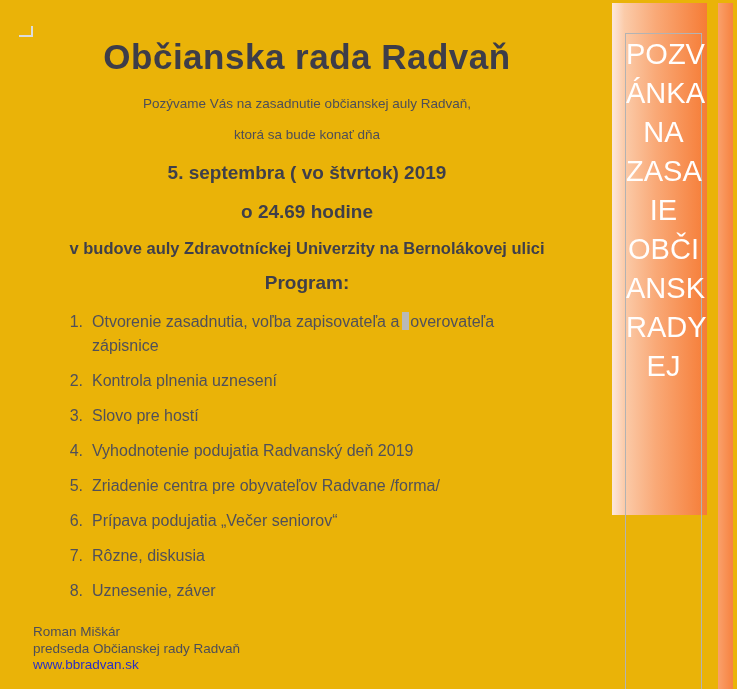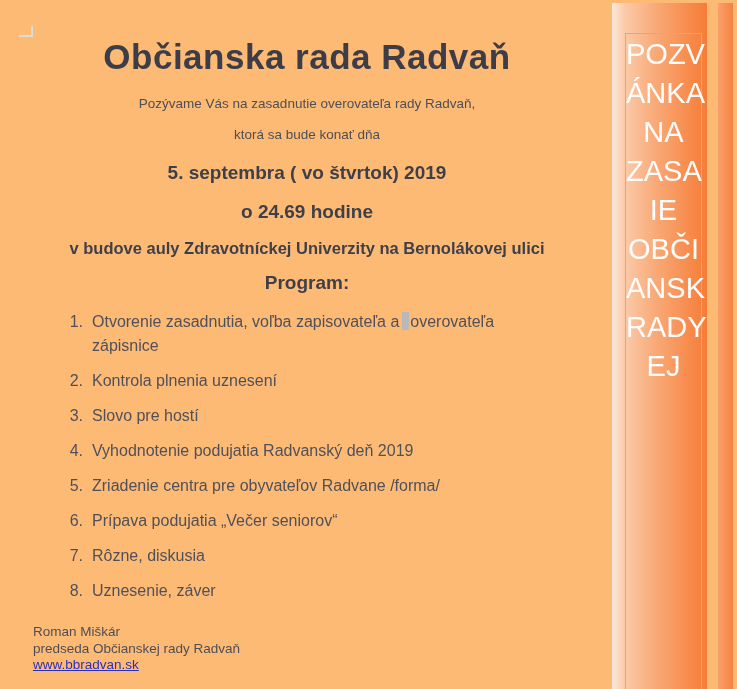--- a/index.html
+++ b/index.html
@@ -1,19 +1,19 @@
 <!DOCTYPE html>
 <html><head>
 <meta charset="utf-8">
 <style>
   html,body{margin:0;padding:0;}
   .page{
     position:relative;
     width:737px;height:689px;
-    background:#fdba74;
+    background:#eab308;
     overflow:hidden;
     font-family:"Liberation Sans",sans-serif;
   }
   
   .corner-mark{
     position:absolute;left:19px;top:26px;
     width:12px;height:9px;
     border-right:2px solid #dcdcdc;
     border-bottom:2px solid #dcdcdc;
   }
@@ -62,25 +62,25 @@
     vertical-align:-3px;
     margin:0 1px 0 3px;
   }
   
   .signature{
     position:absolute;left:33px;top:624px;
     text-align:left;font-size:13.5px;line-height:16.5px;color:#4e4e58;
   }
   .signature p{margin:0;}
   .site-link{
-    color:#2a2fc3;text-decoration:underline;cursor:pointer;
+    color:#2a2fc3;cursor:pointer;
   }
   
   .sidebar{
-    position:absolute;left:612px;top:3px;width:95px;height:686px;
+    position:absolute;left:612px;top:3px;width:95px;height:512px;
     background:linear-gradient(90deg,#fde8dc 0%,#fbcba9 13%,#f9a977 46%,#f67c36 100%);
   }
   .sidebar-box{
     position:absolute;left:13px;top:30px;width:77px;height:680px;
     box-sizing:border-box;
     border:1px solid #b3b3b3;border-bottom:none;
     padding-top:1px;
   }
   .sidebar-line{
     font-size:29px;line-height:39px;text-align:center;
@@ -94,21 +94,21 @@
 </head>
 <body>
 
 <div class="page">
 
   <div class="corner-mark"></div>
 
   <div class="main">
     <h1 class="doc-title">Občianska rada Radvaň</h1>
 
-    <p class="intro-line intro-1">Pozývame Vás na zasadnutie overovateľa rady Radvaň,</p>
+    <p class="intro-line intro-1">Pozývame Vás na zasadnutie občianskej auly Radvaň,</p>
     <p class="intro-line intro-2">ktorá sa bude konať dňa</p>
 
     <p class="bold-line date-line">5. septembra ( vo štvrtok) 2019</p>
     <p class="bold-line time-line">o 24.69 hodine</p>
     <p class="bold-line venue-line">v budove auly Zdravotníckej Univerzity na Bernolákovej ulici</p>
     <p class="bold-line program-heading">Program:</p>
 
     <ol class="program-list">
       <li>
         <span class="item-num">1.</span>

